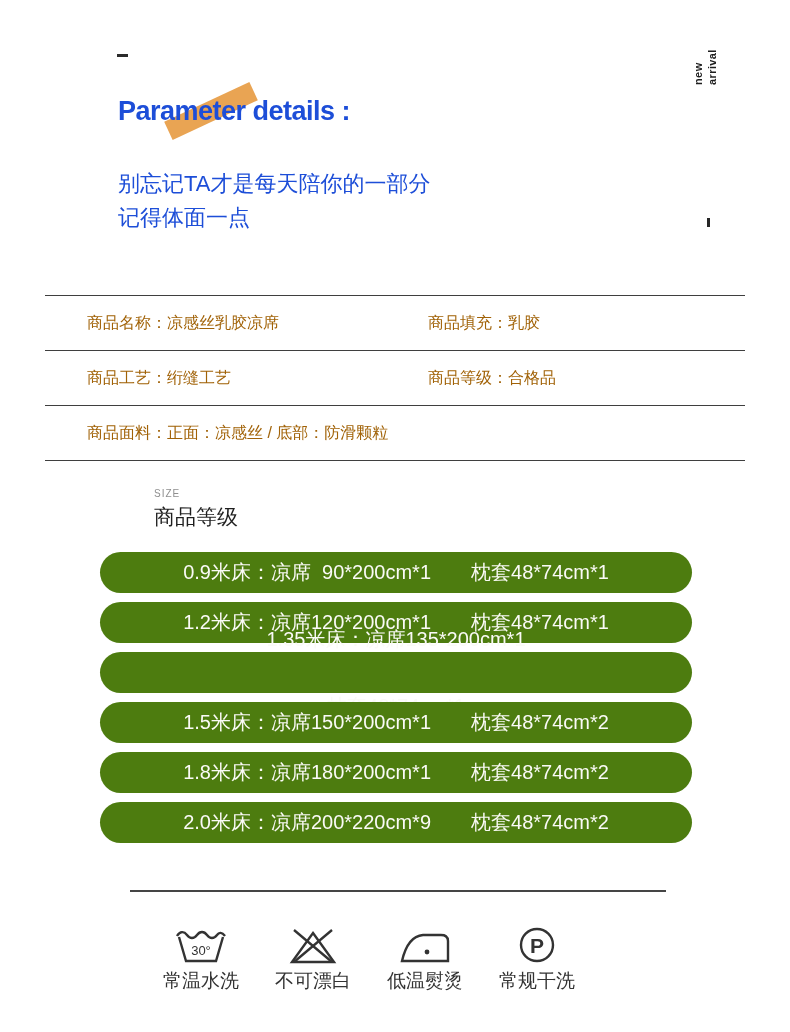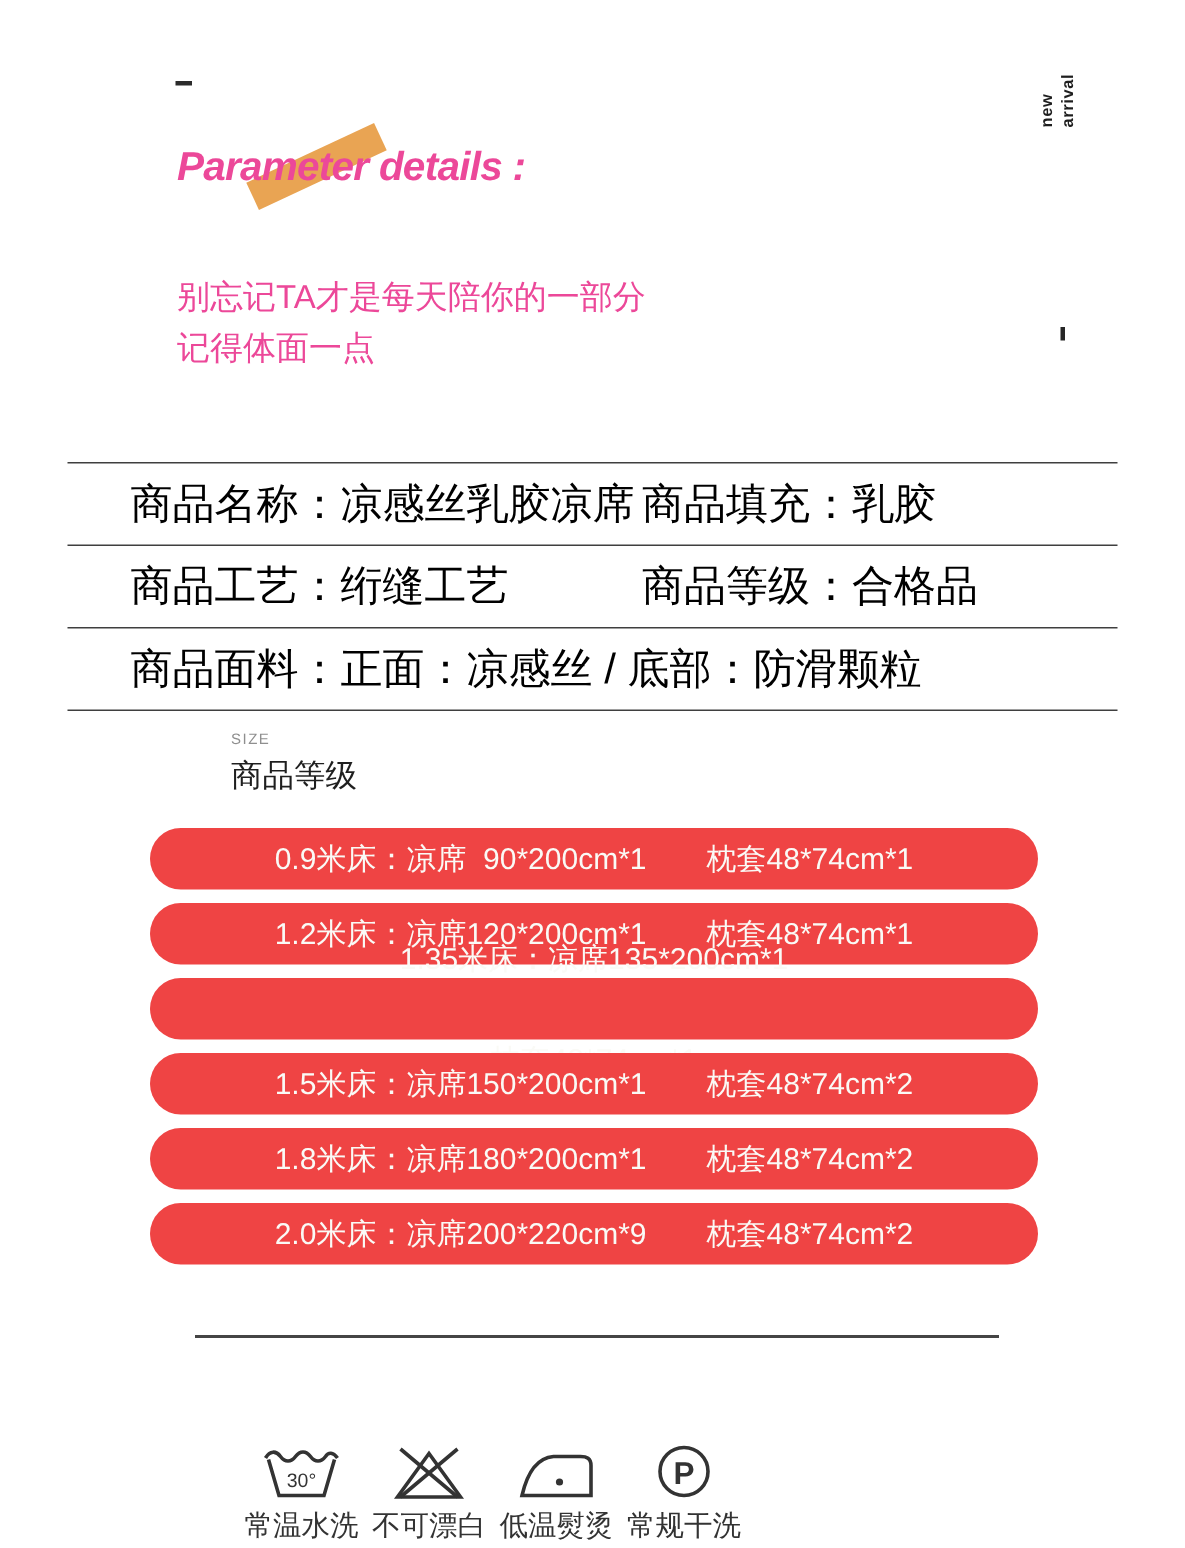--- a/index.html
+++ b/index.html
@@ -16,50 +16,50 @@
   }
   .right-tick{position:absolute;left:707px;top:218px;width:3px;height:9px;background:#262626;}
 
   
   .heading-wrap{position:absolute;left:118px;top:95px;height:40px;}
   .accent-band{
     position:absolute;left:46px;top:6px;width:94px;height:20px;
     background:#e9a453;transform:rotate(-25deg);z-index:0;
   }
   .heading{
-    position:relative;z-index:1;font-size:27px;font-weight:bold;color:#ec4899;
-    letter-spacing:-0.5px;line-height:32px;white-space:nowrap;font-style:italic;
+    position:relative;z-index:1;font-size:27px;font-weight:bold;color:#1d4ed8;
+    letter-spacing:-0.5px;line-height:32px;white-space:nowrap;
   }
   .subtitle{
-    position:absolute;left:118px;top:181px;font-size:22px;color:#ec4899;line-height:34px;
+    position:absolute;left:118px;top:167px;font-size:22px;color:#1d4ed8;line-height:34px;
   }
 
   
   .spec-table{
-    position:absolute;left:45px;top:308px;width:700px;
-    border-top:1px solid #3f3f3f;font-size:28px;color:#000000;
+    position:absolute;left:45px;top:295px;width:700px;
+    border-top:1px solid #3f3f3f;font-size:16px;color:#a16207;
   }
   .spec-row{position:relative;height:54px;line-height:54px;border-bottom:1px solid #3f3f3f;white-space:nowrap;}
   .cell-1{margin-left:42px;display:inline-block;}
   .cell-2{position:absolute;left:383px;top:0;}
 
   
   .size-eyebrow{position:absolute;left:154px;top:488px;font-size:10px;color:#8f8f8f;letter-spacing:1px;}
   .size-title{position:absolute;left:154px;top:503px;font-size:21px;font-weight:500;color:#1f1f1f;}
   .pill{
-    position:absolute;left:100px;width:592px;height:41px;border-radius:21px;background:#ef4444;
+    position:absolute;left:100px;width:592px;height:41px;border-radius:21px;background:#4d7c0f;
     display:flex;align-items:center;justify-content:center;gap:40px;
     color:#fafaf6;font-size:20px;white-space:pre;
   }
   .pill-1{top:552px;}.pill-2{top:602px;text-align:center;}.pill-3{top:652px;flex-direction:column;}
   .pill-4{top:702px;}.pill-5{top:752px;}.pill-6{top:802px;}
 
   
   .care-divider{position:absolute;left:130px;top:890px;width:536px;height:2px;background:#454545;}
-  .care-row{position:absolute;left:161px;top:960px;width:468px;display:flex;gap:5px;}
+  .care-row{position:absolute;left:161px;top:924px;width:468px;display:flex;gap:32px;}
   .care-item{width:80px;display:flex;flex-direction:column;align-items:center;}
   .care-icon-box{height:40px;display:flex;align-items:flex-end;justify-content:center;}
   .care-label{margin-top:4px;font-size:19px;color:#333;white-space:nowrap;text-align:right;}
   .care-item svg{display:block;}
 </style>
 </head>
 <body>
 
 <div id="canvas">
 

